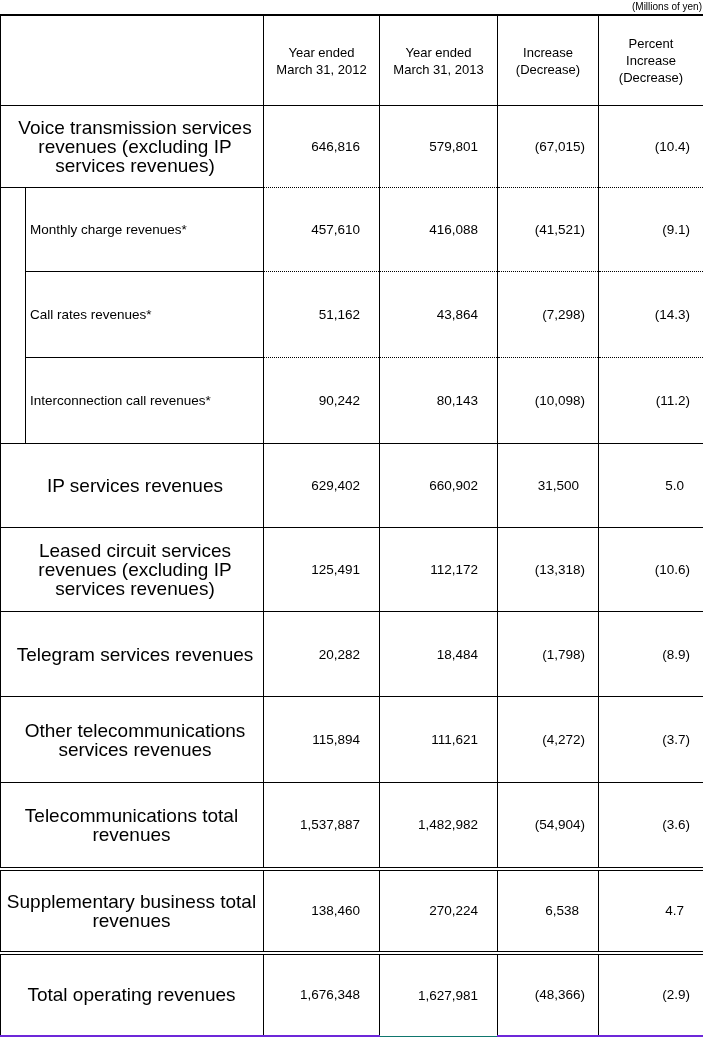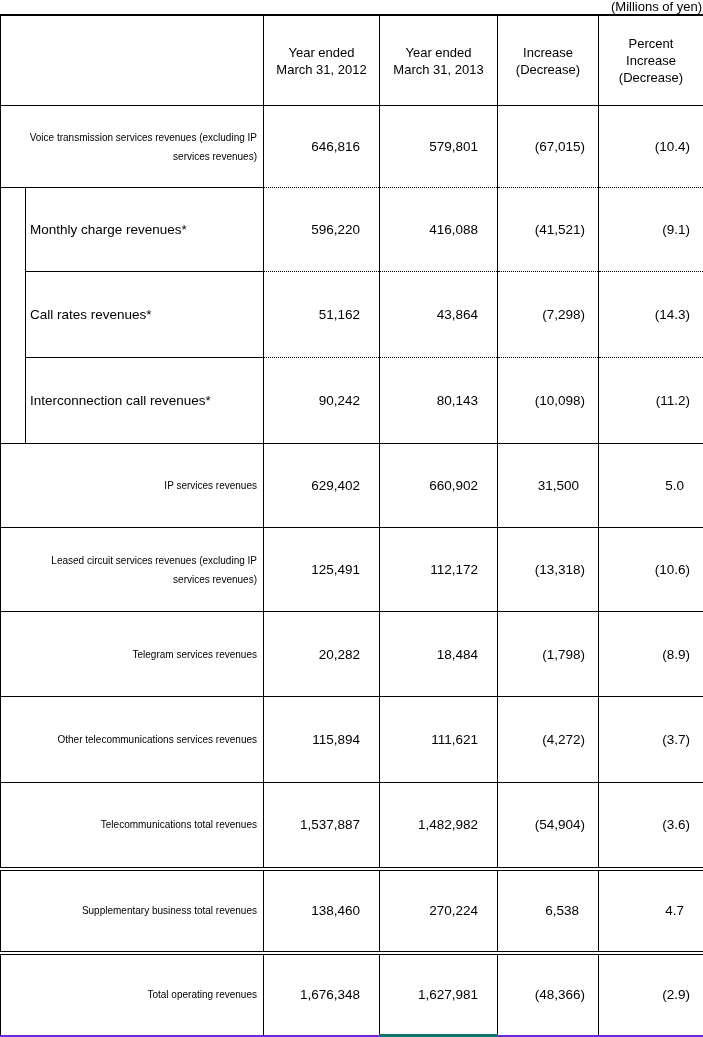--- a/index.html
+++ b/index.html
@@ -8,21 +8,21 @@
     width: 703px;
     height: 1037px;
     background: #ffffff;
     color: #000000;
     font-family: "Liberation Sans", sans-serif;
     overflow: hidden;
   }
   .unit-note {
     height: 14px;
     line-height: 13px;
-    font-size: 13px;
+    font-size: 10px;
     text-align: right;
     padding-right: 1px;
   }
   table.fin {
     border-collapse: collapse;
     table-layout: fixed;
     width: 703px;
   }
   table.fin th, table.fin td {
     border: 1px solid #000;
@@ -40,23 +40,23 @@
     height: 89px;
     padding: 0 2px;
   }
   th.thickbox {
     border-left: 3px solid #000;
     border-right: 3px solid #000;
     border-top: 3px solid #000;
   }
   
   td.label {
-    font-size: 10px;
+    font-size: 19px;
     line-height: 19px;
-    text-align: right;
+    text-align: center;
     padding: 0 6px 0 12px;
   }
   td.label.total { padding-left: 5px; }
   td.sublabel {
     font-size: 13.5px;
     line-height: 19px;
     text-align: left;
     padding: 0 6px 0 4px;
     border-left: 1px dotted #000;
     border-top: 1px dotted #000;
@@ -79,21 +79,21 @@
   tr.lastsub td { border-bottom: 1px solid #000; }
   td.strip {
     border-top: none;
     border-left: 1px solid #000;
     border-right: 1px dotted #000;
     border-bottom: 1px solid #000;
     padding: 0;
   }
   tr.dbl td { border-top: 4px double #000; }
   tr.lastrow td { border-bottom: 4px solid #6d28d9; }
-  tr.lastrow td.c2013 { border-bottom: 5px solid #0f766e; }
+  tr.lastrow td.c2013 { border-bottom: 1px solid #0f766e; }
 </style>
 </head>
 <body>
 
 <div class="unit-note">(Millions of yen)</div>
 
 <table class="fin">
   <colgroup>
     <col style="width:25px">
       <col style="width:238px">
@@ -121,21 +121,21 @@
     <td colspan="2" class="label" style="border-bottom:none">Voice transmission services revenues (excluding IP services revenues)</td>
     <td class="num" style="border-bottom: 1px dotted rgb(0, 0, 0); padding-right: 19px;">646,816</td>
     <td class="num c2013" style="border-bottom: 1px dotted rgb(0, 0, 0); padding-right: 19px;">579,801</td>
     <td class="num" style="border-bottom:1px dotted #000">(67,015)</td>
     <td class="num" style="border-bottom:1px dotted #000">(10.4)</td>
   </tr>
 
   <tr class="sub" style="height:84px;">
     <td class="strip" rowspan="3"></td>
     <td class="sublabel">Monthly charge revenues*</td>
-    <td class="num" style="padding-right: 19px;">596,220</td>
+    <td class="num" style="padding-right: 19px;">457,610</td>
     <td class="num c2013" style="padding-right: 19px;">416,088</td>
     <td class="num">(41,521)</td>
     <td class="num">(9.1)</td>
   </tr>
 
   <tr class="sub" style="height:86px;">
     <td class="sublabel">Call rates revenues*</td>
     <td class="num" style="padding-right: 19px;">51,162</td>
     <td class="num c2013" style="padding-right: 19px;">43,864</td>
     <td class="num">(7,298)</td>

